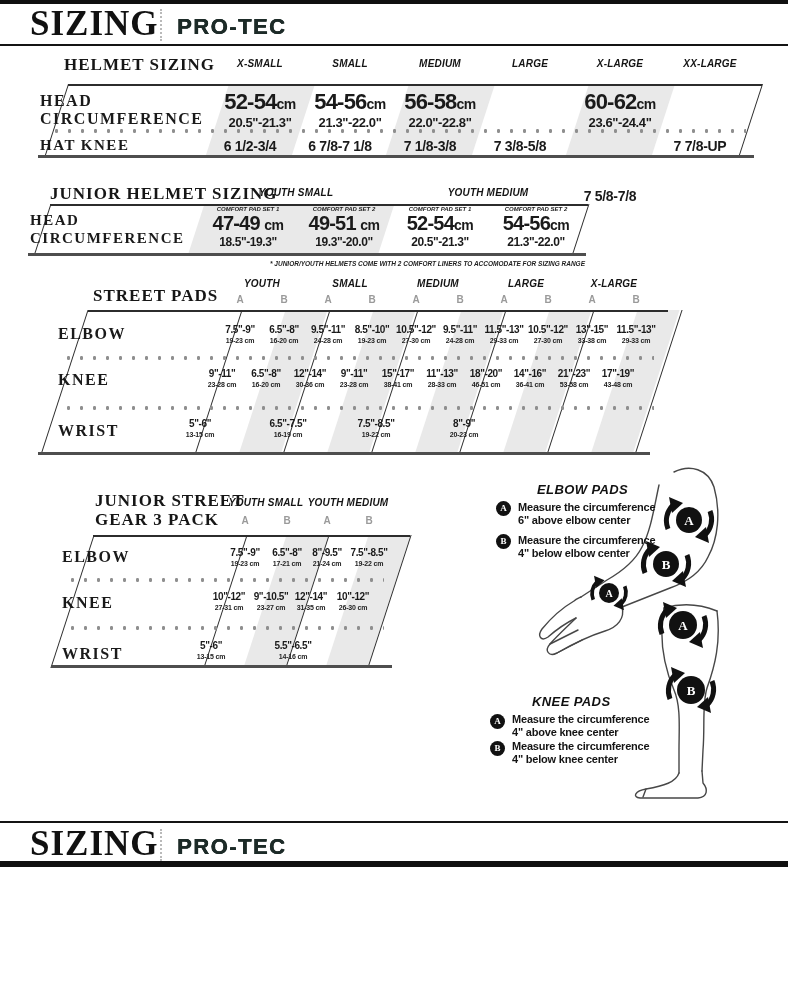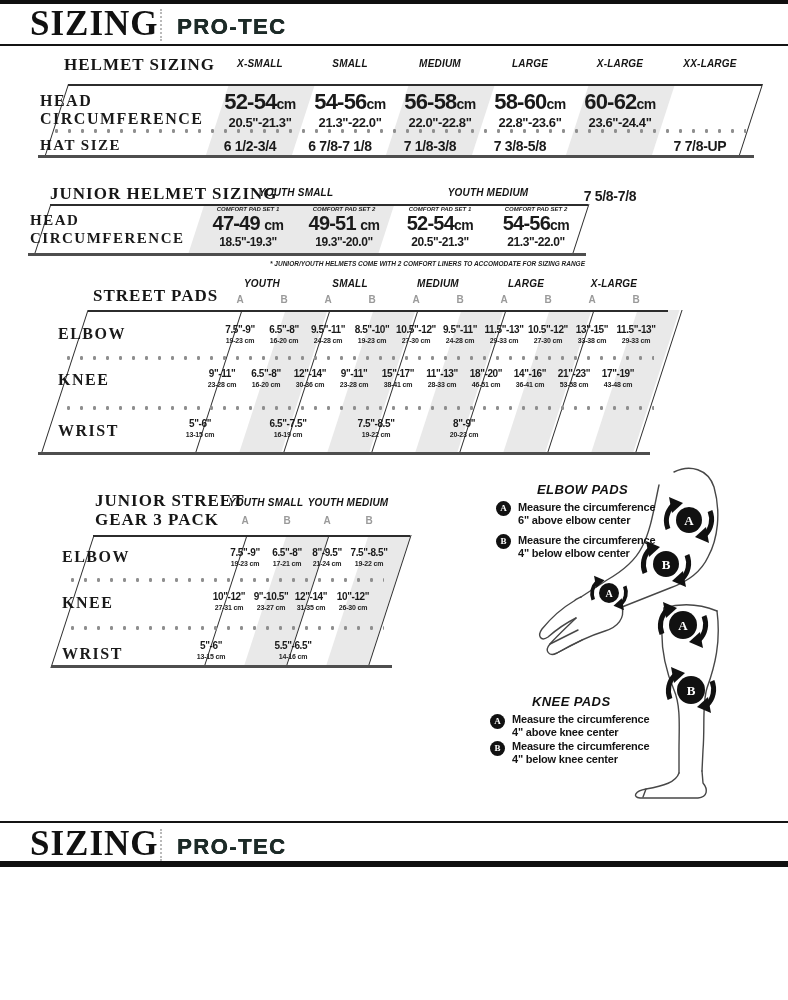--- a/index.html
+++ b/index.html
@@ -70,24 +70,23 @@
     <div class="band" style="left:537px;top:0;width:86px;height:74px;"></div>
     <div class="tbord" style="left:28px;top:0;width:694px;"></div>
     <div class="sline" style="left:16px;top:0;height:74px;"></div>
     <div class="sline" style="left:710px;top:0;height:74px;"></div>
     <div class="rowlab" style="left:0;top:8px;width:175px;">HEAD</div>
     <div class="rowlab" style="left:0;top:26px;width:175px;">CIRCUMFERENCE</div>
 
     <div class="bigcell" style="left:175px;top:5px;"><span class="bigv">52-54</span><span class="bigu">cm</span><div class="inch">20.5"-21.3"</div></div>
     <div class="bigcell" style="left:265px;top:5px;"><span class="bigv">54-56</span><span class="bigu">cm</span><div class="inch">21.3"-22.0"</div></div>
     <div class="bigcell" style="left:355px;top:5px;"><span class="bigv">56-58</span><span class="bigu">cm</span><div class="inch">22.0"-22.8"</div></div>
-    <div class="bigcell" style="left:445px;top:5px;"><span class="bigv">58-60</span><span class="bigu">cm</span><div class="inch">22.8"-23.6"</div></div>
     <div class="bigcell" style="left:535px;top:5px;"><span class="bigv">60-62</span><span class="bigu">cm</span><div class="inch">23.6"-24.4"</div></div>
     <div class="dots" style="left:10px;top:44px;width:696px;"></div>
-    <div class="rowlab" style="left:0;top:53px;width:175px;font-size:15px;">HAT SIZE</div>
+    <div class="rowlab" style="left:0;top:53px;width:175px;font-size:15px;">HAT KNEE</div>
     <div class="bigcell hat" style="left:165px;top:54px;">6 1/2-3/4</div>
     <div class="bigcell hat" style="left:255px;top:54px;">6 7/8-7 1/8</div>
     <div class="bigcell hat" style="left:345px;top:54px;">7 1/8-3/8</div>
     <div class="bigcell hat" style="left:435px;top:54px;">7 3/8-5/8</div>
     <div class="bigcell hat" style="left:525px;top:64px;margin-top:40px;">7 5/8-7/8</div>
     <div class="bigcell hat" style="left:615px;top:54px;">7 7/8-UP</div>
     <div class="bbord" style="left:-2px;top:71px;width:716px;"></div>
   </div>
 
   <div class="abs sect" style="left:50px;top:184px;">JUNIOR HELMET SIZING</div>

